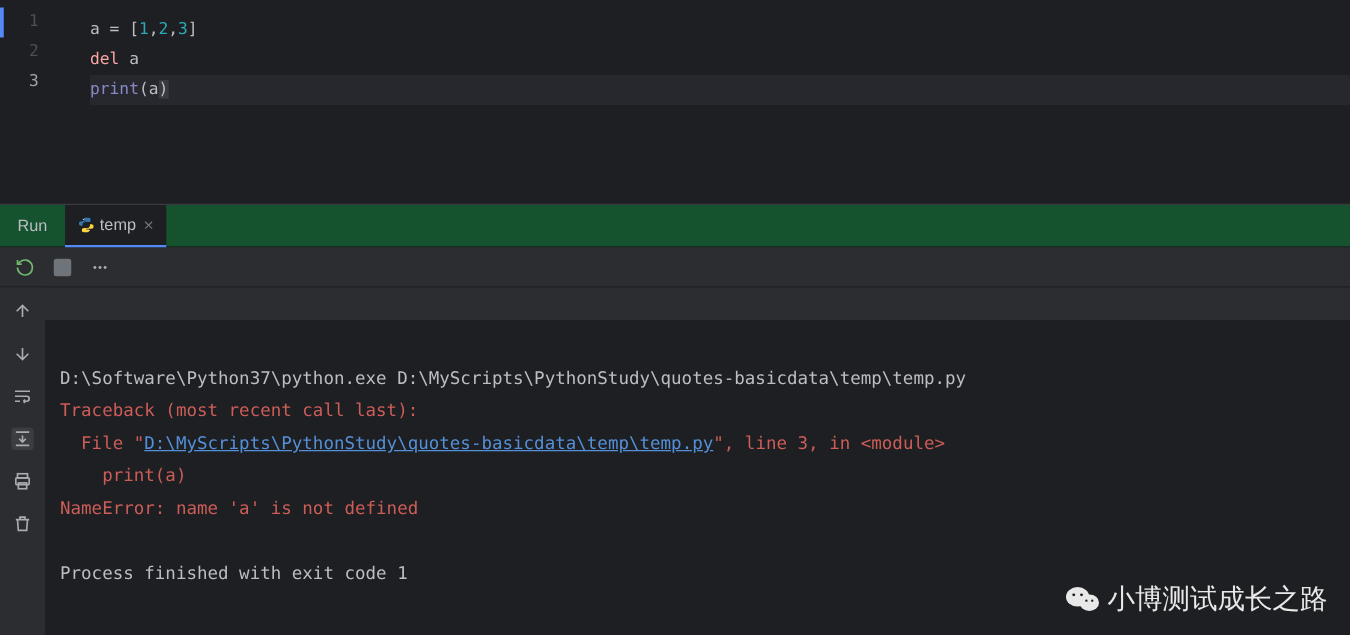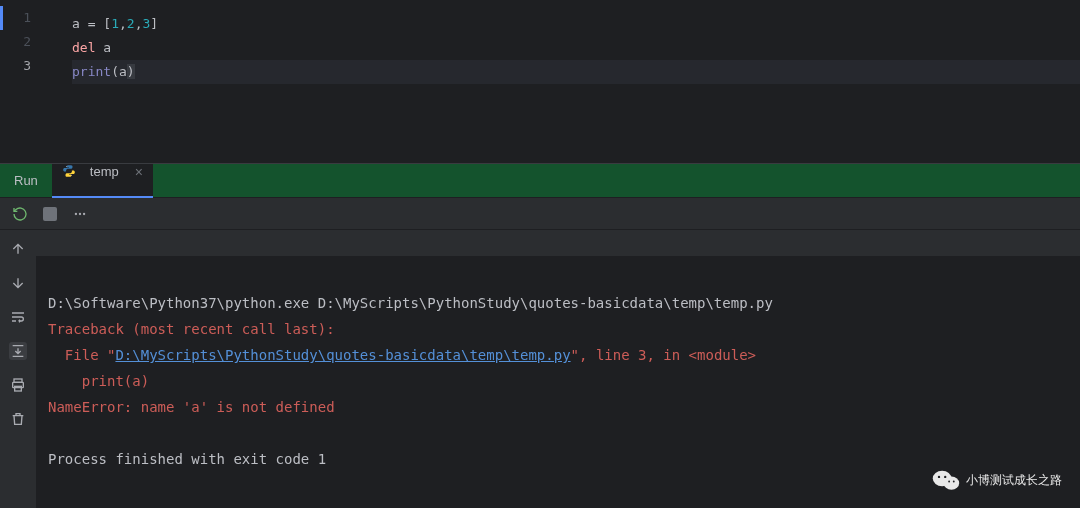--- a/index.html
+++ b/index.html
@@ -80,22 +80,22 @@
       border-bottom: 1px solid #1e1f22;
     }
     .run-label {
       padding: 0 14px;
       color: #bcbec4;
       font-family: -apple-system, 'Segoe UI', sans-serif;
       font-size: 13px;
     }
     .run-tab {
       display: flex;
-      align-items: flex-start;
-      gap: 14px;
+      align-items: center;
+      gap: 4px;
       height: 34px;
       padding: 0 10px;
       background: #1e1f22;
       border-bottom: 2px solid #548af7;
       font-family: -apple-system, 'Segoe UI', sans-serif;
       font-size: 13px;
     }
     .run-tab .close-x {
       color: #6f737a;
       font-size: 14px;
@@ -166,21 +166,21 @@
     }
     .watermark {
       position: absolute;
       right: 18px;
       bottom: 14px;
       display: flex;
       align-items: center;
       gap: 6px;
       color: #e8e8e8;
       font-family: 'Microsoft YaHei', sans-serif;
-      font-size: 12px;
+      font-size: 22px;
     }
     .wechat-icon {
       width: 28px;
       height: 28px;
     }
   </style>
 </head>
 <body>
 
 <div class="editor-pane" style="position: relative;">

